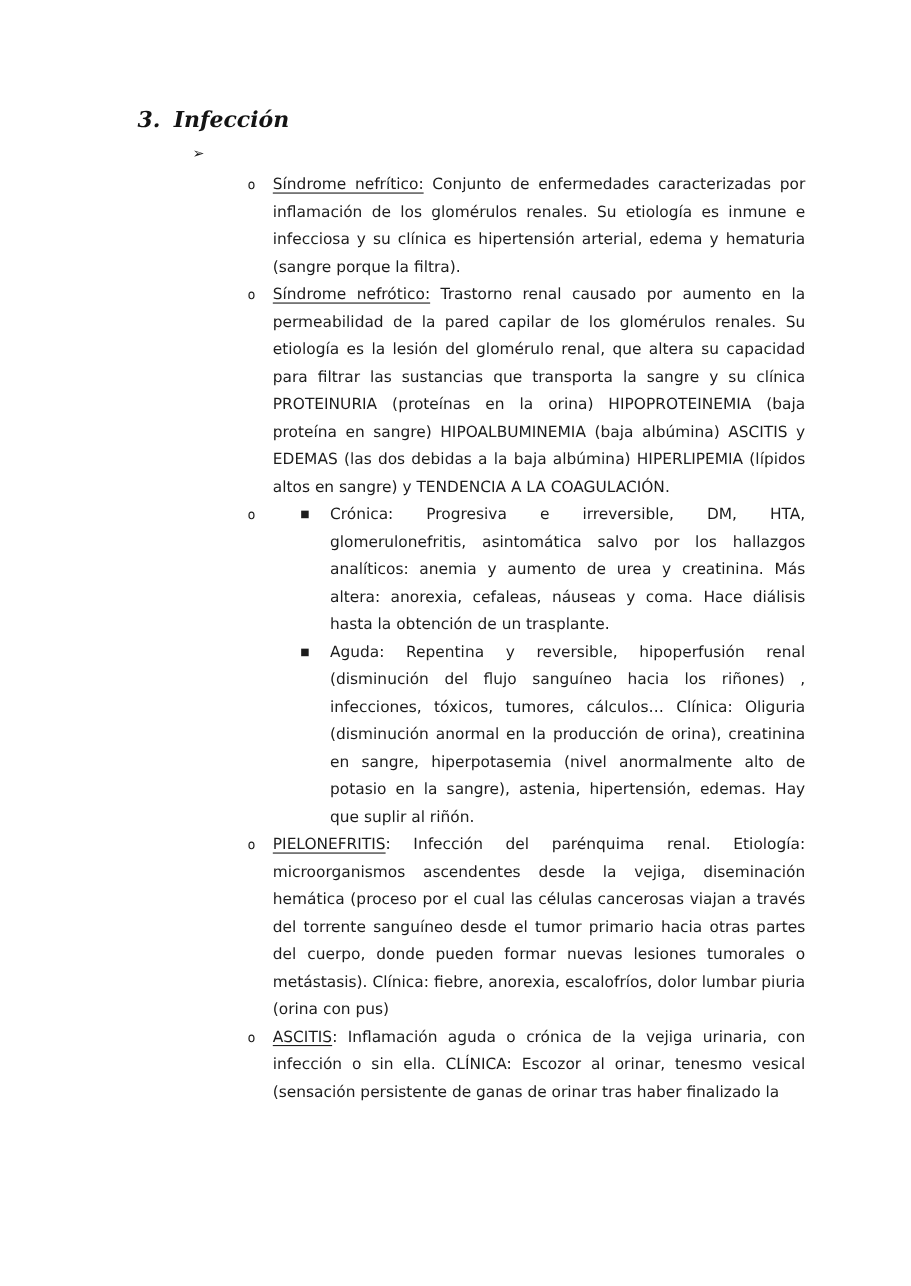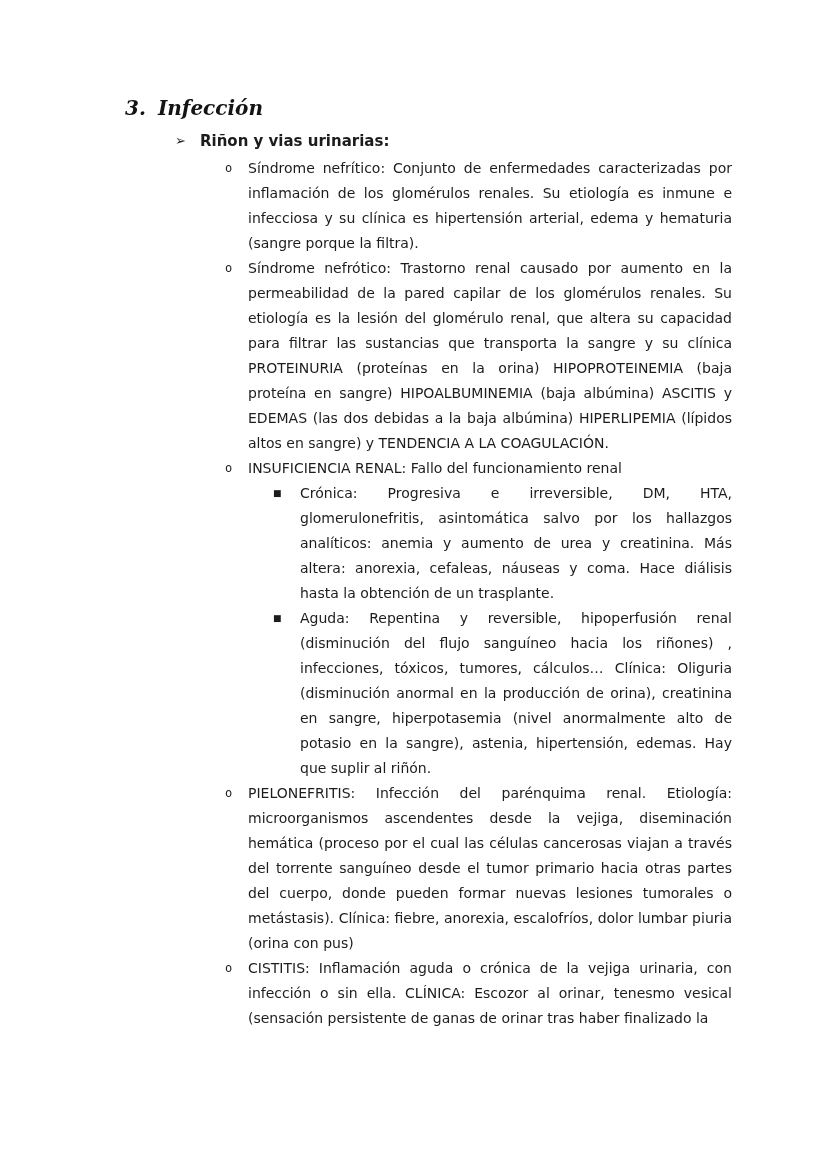--- a/index.html
+++ b/index.html
@@ -59,20 +59,21 @@
     line-height: 25px;
   }
   .item-content {
     flex: 1;
     min-width: 0;
   }
   .item-text {
     text-align: justify;
   }
   .term {
+    text-decoration: underline;
     text-underline-offset: 3px;
   }
   .subitem {
     display: flex;
     margin-left: 25px;
   }
   .bullet-sq {
     width: 27px;
     flex-shrink: 0;
     font-size: 9px;
@@ -89,21 +90,20 @@
 
 <div class="page">
 
   <div class="heading">
     <span class="h-num">3.</span>
     <span class="h-title">Infección</span>
   </div>
 
   <div class="section-header">
     <span class="arrow">➢</span>
-    <span class="section-title">Riñon y vias urinarias:</span>
   </div>
 
   <div class="items">
 
     <div class="item">
       <span class="bullet-o">o</span>
       <div class="item-content">
         <div class="item-text"><span class="term">Síndrome nefrítico:</span><span class="rest"> Conjunto de enfermedades caracterizadas por inflamación de los glomérulos renales. Su etiología es inmune e infecciosa y su clínica es hipertensión arterial, edema y hematuria (sangre porque la filtra).</span></div>
       </div>
     </div>
@@ -111,21 +111,20 @@
     <div class="item">
       <span class="bullet-o">o</span>
       <div class="item-content">
         <div class="item-text"><span class="term">Síndrome nefrótico:</span><span class="rest"> Trastorno renal causado por aumento en la permeabilidad de la pared capilar de los glomérulos renales. Su etiología es la lesión del glomérulo renal, que altera su capacidad para filtrar las sustancias que transporta la sangre y su clínica PROTEINURIA (proteínas en la orina) HIPOPROTEINEMIA (baja proteína en sangre) HIPOALBUMINEMIA (baja albúmina) ASCITIS y EDEMAS (las dos debidas a la baja albúmina) HIPERLIPEMIA (lípidos altos en sangre) y TENDENCIA A LA COAGULACIÓN.</span></div>
       </div>
     </div>
 
     <div class="item">
       <span class="bullet-o">o</span>
       <div class="item-content">
-        <div class="item-text"><span class="term">INSUFICIENCIA RENAL</span><span class="rest">: Fallo del funcionamiento renal</span></div>
         <div class="subitem">
           <span class="bullet-sq">■</span>
           <div class="sub-text">Crónica: Progresiva e irreversible, DM, HTA, glomerulonefritis, asintomática salvo por los hallazgos analíticos: anemia y aumento de urea y creatinina. Más altera: anorexia, cefaleas, náuseas y coma. Hace diálisis hasta la obtención de un trasplante.</div>
         </div>
         <div class="subitem">
           <span class="bullet-sq">■</span>
           <div class="sub-text">Aguda: Repentina y reversible, hipoperfusión renal (disminución del flujo sanguíneo hacia los riñones) , infecciones, tóxicos, tumores, cálculos… Clínica: Oliguria (disminución anormal en la producción de orina), creatinina en sangre, hiperpotasemia (nivel anormalmente alto de potasio en la sangre), astenia, hipertensión, edemas. Hay que suplir al riñón.</div>
         </div>
       </div>
     </div>
@@ -133,18 +132,18 @@
     <div class="item">
       <span class="bullet-o">o</span>
       <div class="item-content">
         <div class="item-text"><span class="term">PIELONEFRITIS</span><span class="rest">: Infección del parénquima renal. Etiología: microorganismos ascendentes desde la vejiga, diseminación hemática (proceso por el cual las células cancerosas viajan a través del torrente sanguíneo desde el tumor primario hacia otras partes del cuerpo, donde pueden formar nuevas lesiones tumorales o metástasis). Clínica: fiebre, anorexia, escalofríos, dolor lumbar piuria (orina con pus)</span></div>
       </div>
     </div>
 
     <div class="item">
       <span class="bullet-o">o</span>
       <div class="item-content">
-        <div class="item-text"><span class="term">CISTITIS</span><span class="rest">: Inflamación aguda o crónica de la vejiga urinaria, con infección o sin ella. CLÍNICA: Escozor al orinar, tenesmo vesical (sensación persistente de ganas de orinar tras haber finalizado la</span></div>
+        <div class="item-text"><span class="term">ASCITIS</span><span class="rest">: Inflamación aguda o crónica de la vejiga urinaria, con infección o sin ella. CLÍNICA: Escozor al orinar, tenesmo vesical (sensación persistente de ganas de orinar tras haber finalizado la</span></div>
       </div>
     </div>
 
   </div>
 </div>
 
 </body></html>

